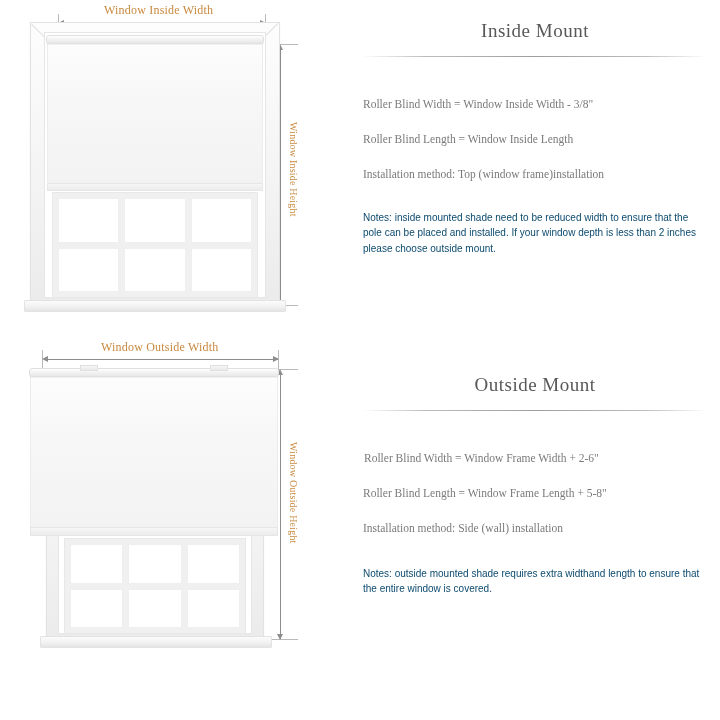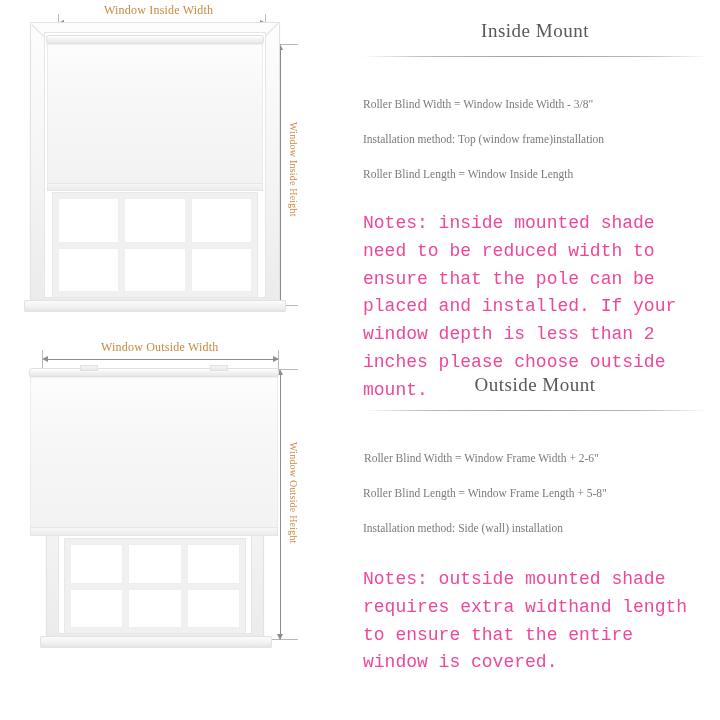--- a/index.html
+++ b/index.html
@@ -125,24 +125,24 @@
     margin: 14px 12px 0 12px;
     background: linear-gradient(90deg, rgba(190,190,190,0) 0%, #bdbdbd 18%, #9e9e9e 50%, #bdbdbd 82%, rgba(190,190,190,0) 100%);
   }
   .spec {
     color: #7a7a7a;
     font-size: 11.5px;
     line-height: 1.3;
     font-family: "Liberation Serif", serif;
   }
   .notes {
-    color: #ec4899;
-    font-size: 18px;
+    color: #0c4a6e;
+    font-size: 10px;
     line-height: 1.55;
-    font-family: Liberation Mono, monospace;
+    font-family: Liberation Sans, sans-serif;
   }
 
   
   .banner {
     position: absolute;
     left: 0; bottom: 0;
     width: 720px; height: 55px;
     background: #d8983f;
     color: #ffffff;
     display: flex;
@@ -241,22 +241,22 @@
 
       <div class="sill" style="left:10px; top:274px; width:232px; height:12px;"></div>
     </div>
   </div>
 
   <div class="col col-inside">
     <div class="heading" style="margin-top:20px;">Inside Mount</div>
     <div class="divider"></div>
 
     <div class="spec" style="margin:40px 0 0 13px;">Roller Blind Width = Window Inside Width - 3/8"</div>
+    <div class="spec" style="margin:20px 0 0 13px;">Roller Blind Length = Window Inside Length</div>
     <div class="spec" style="margin:20px 0 0 13px;">Installation method: Top (window frame)installation</div>
-    <div class="spec" style="margin:20px 0 0 13px;">Roller Blind Length = Window Inside Length</div>
 
     <div class="notes" style="margin:28px 18px 0 13px;">Notes: inside mounted shade need to be reduced width to ensure that the pole can be placed and installed. If your window depth is less than 2 inches please choose outside mount.</div>
   </div>
 
   <div class="col col-outside">
     <div class="heading" style="margin-top:42px;">Outside Mount</div>
     <div class="divider"></div>
 
     <div class="spec" style="margin:40px 0 0 14px;">Roller Blind Width = Window Frame Width + 2-6"</div>
     <div class="spec" style="margin:20px 0 0 13px;">Roller Blind Length = Window Frame Length + 5-8"</div>

